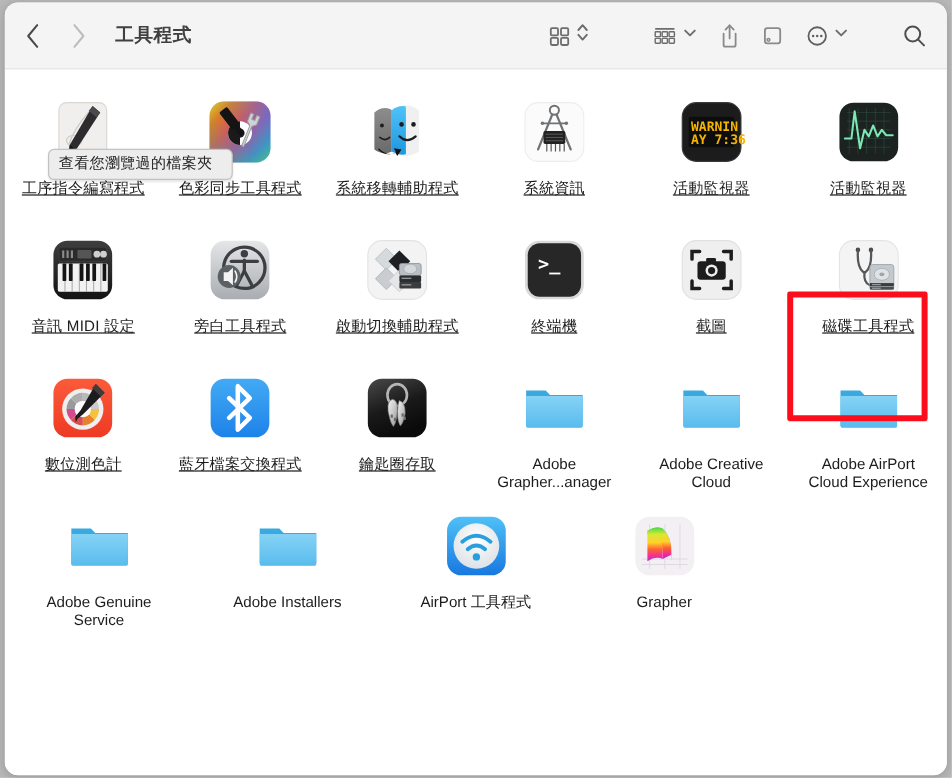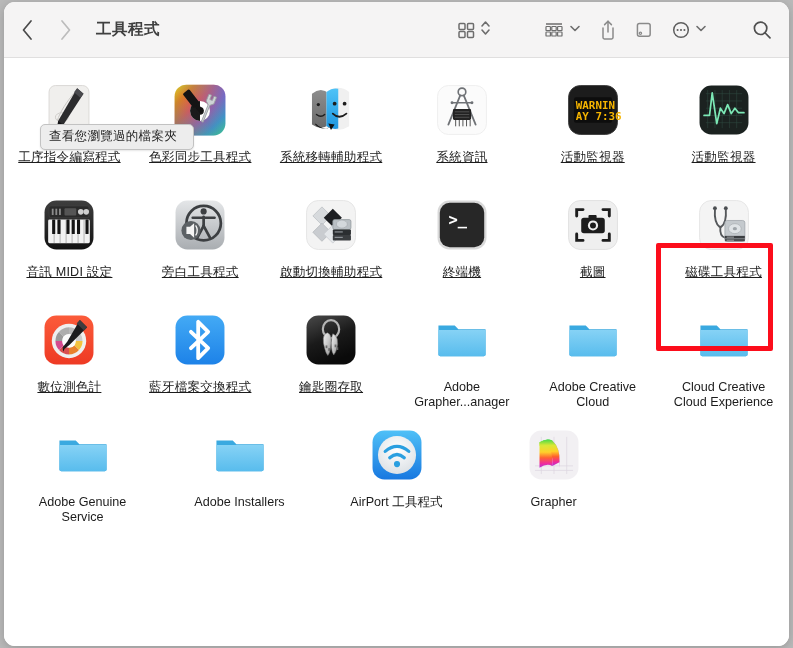--- a/index.html
+++ b/index.html
@@ -634,21 +634,21 @@
         <div class="label">Adobe Creative Cloud</div>
       </div>
 
       <div class="cell">
         <div class="icon-wrap">
           <svg class="ico" viewBox="0 0 64 64">
             <path d="M6 16 L24 16 L28 20 L58 20 L58 48 A2 2 0 0 1 56 50 L8 50 A2 2 0 0 1 6 48 Z" fill="#3aa9e0"></path>
             <path d="M6 21 L58 21 L58 48 A2 2 0 0 1 56 50 L8 50 A2 2 0 0 1 6 48 Z" fill="url(#fdA)"></path>
           </svg>
         </div>
-        <div class="label">Cloud Creative Cloud Experience</div>
+        <div class="label">Adobe AirPort Cloud Experience</div>
       </div>
     </div>
 
     <div class="row">
       <div class="cell">
         <div class="icon-wrap">
           <svg class="ico" viewBox="0 0 64 64">
             <path d="M6 16 L24 16 L28 20 L58 20 L58 48 A2 2 0 0 1 56 50 L8 50 A2 2 0 0 1 6 48 Z" fill="#3aa9e0"></path>
             <path d="M6 21 L58 21 L58 48 A2 2 0 0 1 56 50 L8 50 A2 2 0 0 1 6 48 Z" fill="url(#fdA)"></path>
           </svg>

